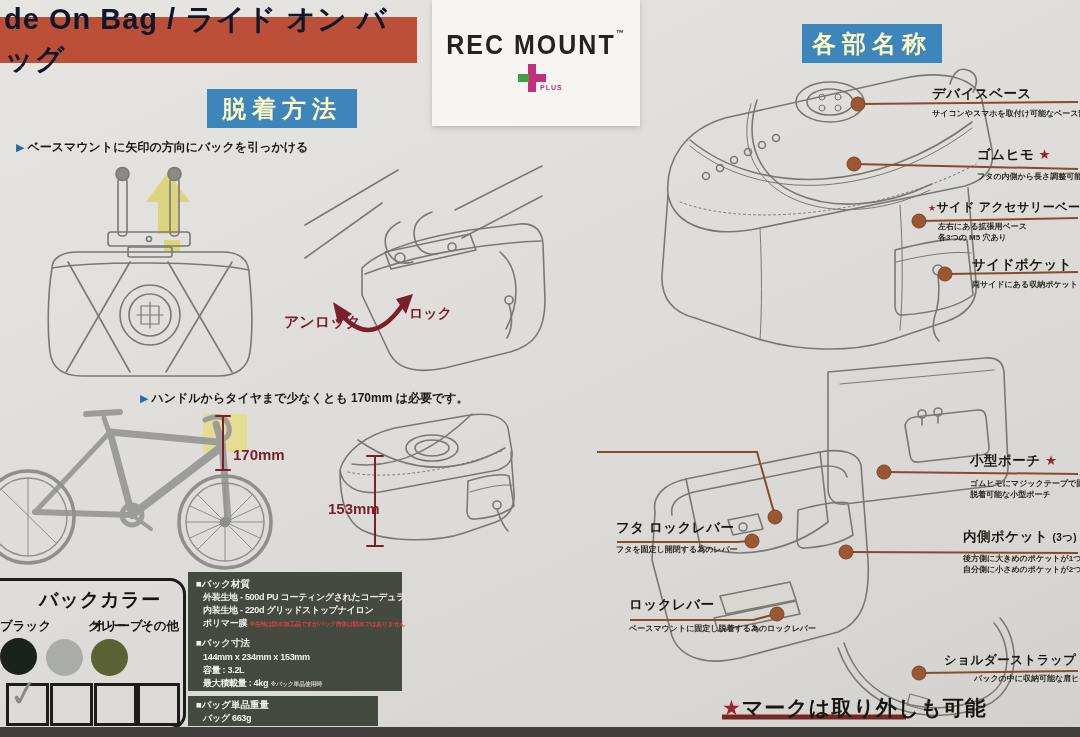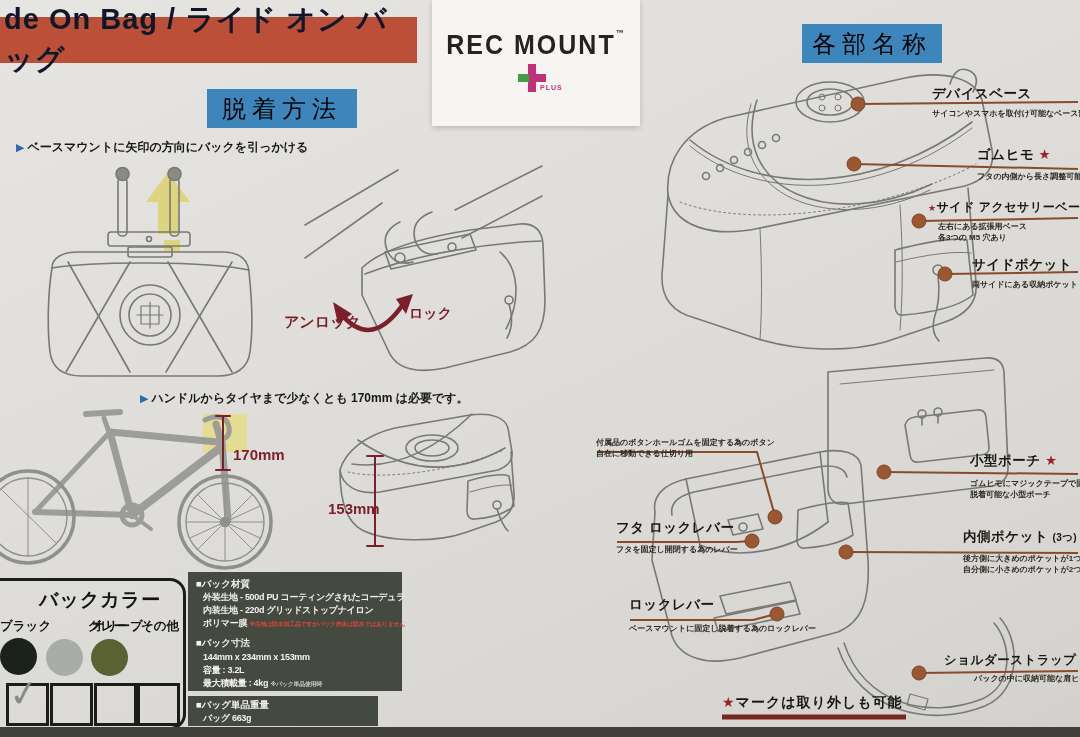--- a/index.html
+++ b/index.html
@@ -6,22 +6,22 @@
   body{width:1080px;height:737px;overflow:hidden;font-family:"Liberation Sans","DejaVu Sans",sans-serif;}
   .page{position:relative;width:1080px;height:737px;
         background:linear-gradient(155deg,#e6e5e1 0%,#dfdeda 40%,#d8d7d3 80%,#d2d1cd 100%);}
   .abs{position:absolute;}
   svg.art{position:absolute;left:0;top:0;z-index:1;pointer-events:none;}
   .txt{position:absolute;z-index:2;}
 
   
   .title-banner{left:0;top:17px;width:413px;height:46px;background:#bc4f38;color:#0f172a;
      display:flex;align-items:center;padding-left:4px;font-size:29px;font-weight:bold;letter-spacing:1px;}
-  .blue-banner{background:#3d86bc;color:#000000;display:flex;align-items:center;justify-content:center;
-     font-weight:normal;font-size:24px;letter-spacing:6px;}
+  .blue-banner{background:#3d86bc;color:#fef9c3;display:flex;align-items:center;justify-content:center;
+     font-weight:bold;font-size:24px;letter-spacing:6px;}
 
   
   .brand-card{left:424px;top:0;width:208px;height:126px;background:#f6f5f1;z-index:2;
      box-shadow:0 2px 5px rgba(0,0,0,.18);margin-left:8px;}
   .brand-logo{position:absolute;left:0;top:30px;width:100%;text-align:center;color:#24231f;
      font-weight:900;font-size:25px;letter-spacing:2px;transform:scaleY(1.12);white-space:nowrap;}
   .brand-tm{font-size:8px;vertical-align:top;}
   .plus-v{position:absolute;left:96px;top:64px;width:8px;height:28px;background:#c42f7a;}
   .plus-h-left{position:absolute;left:86px;top:74px;width:11px;height:8px;background:#3f9f42;}
   .plus-h-right{position:absolute;left:103px;top:74px;width:11px;height:8px;background:#c42f7a;}
@@ -48,21 +48,21 @@
   .checkmark{position:absolute;font-size:36px;color:#8a8a84;transform:rotate(-8deg);font-weight:normal;}
 
   
   .spec-box{background:#454a40;color:#f2f1ec;z-index:2;padding:5px 8px;box-sizing:border-box;}
   .spec-h{font-size:9.5px;font-weight:bold;line-height:1.5;}
   .spec-l{font-size:9px;font-weight:bold;line-height:1.45;padding-left:7px;white-space:nowrap;letter-spacing:-.3px;}
   .spec-note-red{font-size:6px;color:#d8453a;font-weight:bold;letter-spacing:-.3px;}
   .spec-note{font-size:6px;color:#c9c8c0;font-weight:bold;}
 
   .bottom-strip{left:0;top:727px;width:1080px;height:10px;background:#413f3c;z-index:3;}
-  .star-note{font-size:14px;font-weight:bold;color:#17170f;letter-spacing:1px;white-space:nowrap;}
+  .star-note{font-size:21px;font-weight:bold;color:#17170f;letter-spacing:1px;white-space:nowrap;}
 </style>
 </head>
 <body>
 
 <div class="page">
 
   <svg class="art" width="1080" height="737" viewBox="0 0 1080 737">
     <g stroke="#797974" stroke-width="1.6" fill="none" stroke-linecap="round" stroke-linejoin="round">
 
       <g>
@@ -298,24 +298,20 @@
       <div>左右にある拡張用ベース</div>
       <div>各3つの M5 穴あり</div>
     </div>
   </div>
   <div class="txt" style="left:972px;top:256px;">
     <div class="pl-name">サイドポケット</div>
     <div class="pl-desc" style="margin-top:5px;">両サイドにある収納ポケット</div>
   </div>
 
   <div class="txt" style="left:596px;top:430px;">
-    <div class="pl-desc" style="margin-top:7px;">
-      <div>付属品のボタンホールゴムを固定する為のボタン</div>
-      <div>自在に移動できる仕切り用</div>
-    </div>
   </div>
   <div class="txt" style="left:616px;top:519px;">
     <div class="pl-name">フタ ロックレバー</div>
     <div class="pl-desc" style="margin-top:7px;">フタを固定し開閉する為のレバー</div>
   </div>
   <div class="txt" style="left:629px;top:596px;">
     <div class="pl-name">ロックレバー</div>
     <div class="pl-desc" style="margin-top:9px;">ベースマウントに固定し脱着する為のロックレバー</div>
   </div>
 

